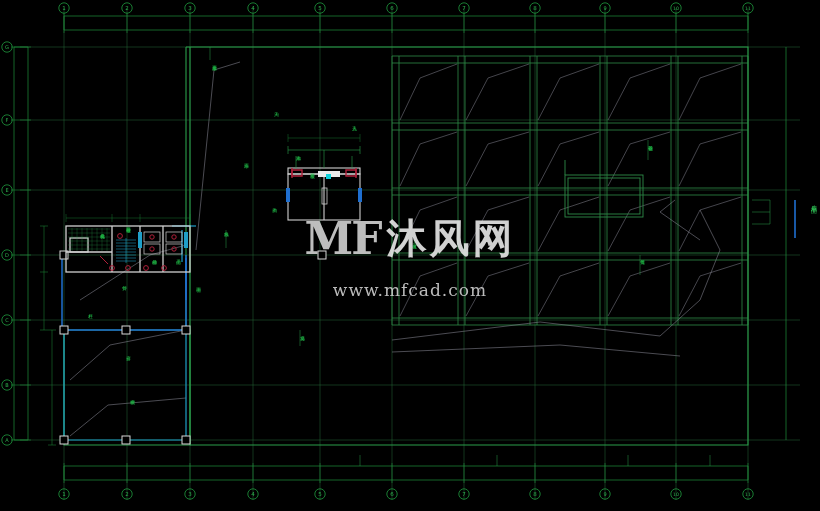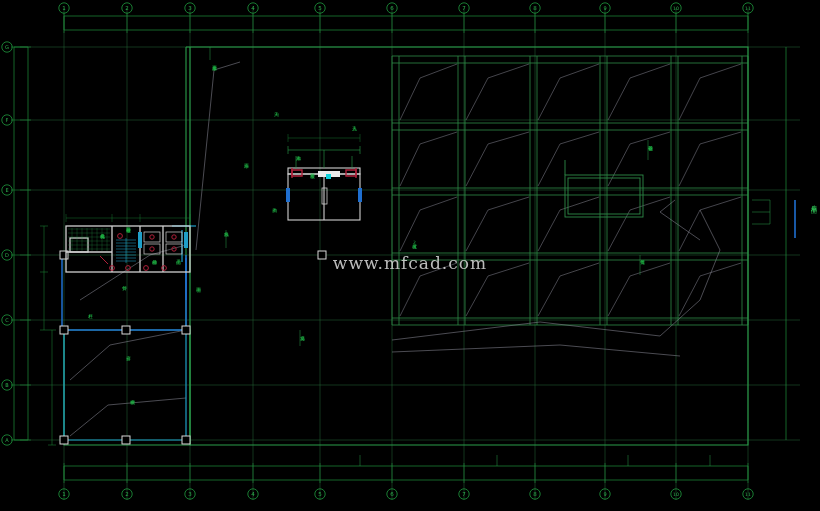--- a/index.html
+++ b/index.html
@@ -502,16 +502,20 @@
     <div class="cnlabel" style="left:122px;top:282px;">管井</div>
     <div class="cnlabel" style="left:126px;top:352px;">露台</div>
     <div class="cnlabel" style="left:130px;top:396px;">空调板</div>
     <div class="cnlabel" style="left:196px;top:284px;">雨棚</div>
     <div class="cnlabel" style="left:88px;top:310px;">栏杆</div>
   </div>
 
   <div class="rightlbl">八层平面</div>
 
   <div class="wm">
+    <div class="wm-row">
+      <span class="wm-mark">MF</span>
+      <span class="wm-cn">沐风网</span>
+    </div>
     <div class="wm-url">www.mfcad.com</div>
   </div>
 
 </div>
 
 </body></html>

